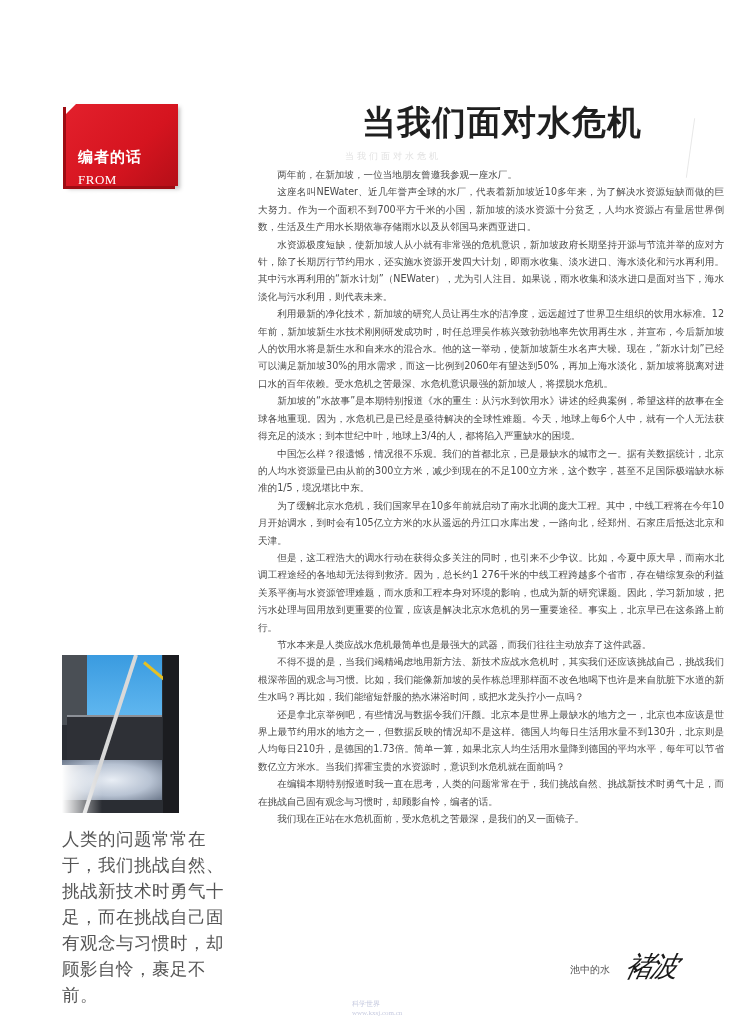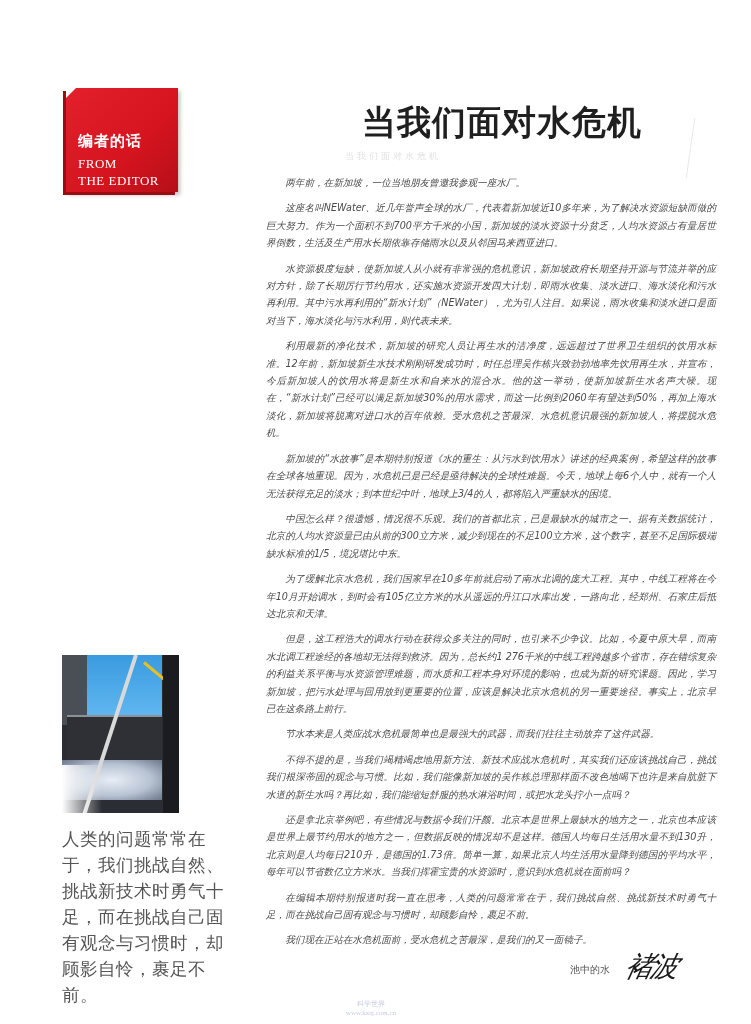--- a/index.html
+++ b/index.html
@@ -1,21 +1,21 @@
 <!DOCTYPE html>
 <html><head>
   <meta charset="utf-8">
   <style>
     html, body { margin: 0; padding: 0; }
     body {
       width: 751px; height: 1024px; background: #ffffff; position: relative; overflow: hidden;
       font-family: "DejaVu Sans", sans-serif; color: #3a3a3a;
     }
     .editor-badge {
-      position: absolute; left: 66px; top: 88px; width: 112px; height: 104px;
+      position: absolute; left: 66px; top: 104px; width: 112px; height: 82px;
       background: linear-gradient(135deg, #e3202c 0%, #d5141f 60%, #b50f18 100%);
       box-shadow: -3px 3px 0 #9e0c13, 2px 3px 4px rgba(0,0,0,0.25);
     }
     .editor-badge .fold {
       position: absolute; left: 0; top: 0; width: 0; height: 0;
       border-top: 10px solid #ffffff; border-right: 10px solid transparent;
     }
     .badge-cn {
       position: absolute; left: 12px; top: 44px; font-family: "DejaVu Serif", serif;
       font-weight: bold; font-size: 15px; color: #ffffff; letter-spacing: 1px;
@@ -31,21 +31,21 @@
       position: absolute; left: 362px; top: 100px; font-family: "DejaVu Sans", sans-serif;
       font-weight: bold; font-size: 34px; color: #1f1f1f; letter-spacing: 1px;
     }
     .ghost-text {
       position: absolute; left: 345px; top: 150px; font-size: 9px; color: #e2e2e2; letter-spacing: 3px;
     }
     .article {
       position: absolute; left: 258px; top: 166px; width: 466px;
       font-size: 9.6px; line-height: 17.4px; color: #4a4a4a; text-align: justify;
     }
-    .article p { margin: 8px; text-indent: 2em; font-style: italic; }
+    .article p { margin: 0; text-indent: 2em; }
 
     .photo {
       position: absolute; left: 62px; top: 655px; width: 117px; height: 158px; overflow: hidden;
       background: #2a2d33;
     }
     .photo .sky { position: absolute; left: 25px; top: 0; width: 75px; height: 60px; background: linear-gradient(180deg,#3a9be0,#5fb6ef); }
     .photo .leftwall { position: absolute; left: 0; top: 0; width: 25px; height: 70px; background: #4a4f55; }
     .photo .wall { position: absolute; left: 5px; top: 60px; width: 95px; height: 50px; background: #2e3036; border-top: 2px solid #8c9097; }
     .photo .foam { position: absolute; left: 0; top: 105px; width: 100px; height: 40px; background: radial-gradient(ellipse at 50% 50%, #e9eef5 0%, #b8c3d3 55%, #6b778a 100%); }
     .photo .rail { position: absolute; left: 72px; top: 0; width: 4px; height: 170px; background: #d9d9d9; transform: rotate(18deg); transform-origin: top; }
@@ -56,21 +56,21 @@
     .pullquote {
       position: absolute; left: 62px; top: 826px; width: 172px; font-size: 17.5px; line-height: 26px;
       color: #555555; letter-spacing: 0.5px;
     }
     .signoff { position: absolute; left: 570px; top: 963px; font-size: 10px; color: #555; }
     .signature {
       position: absolute; left: 626px; top: 948px; font-family: "DejaVu Serif", serif; font-style: italic;
       font-size: 28px; color: #1a1a1a; transform: skewX(-12deg); letter-spacing: -3px;
     }
     .footer {
-      position: absolute; left: 328px; top: 1000px; width: 86px; text-align: center;
+      position: absolute; left: 352px; top: 1000px; width: 86px; 
       font-family: "Liberation Serif", serif; font-size: 7px; line-height: 9px; color: #c7cbe0;
     }
     .margin-mark { position: absolute; left: 690px; top: 118px; width: 1px; height: 60px; background: #e8e8e8; transform: rotate(8deg); }
   </style>
 </head>
 <body>
 
 <div class="editor-badge">
   <div class="fold"></div>
   <div class="badge-cn">编者的话</div>
@@ -87,21 +87,21 @@
   <p>这座名叫NEWater、近几年誉声全球的水厂，代表着新加坡近10多年来，为了解决水资源短缺而做的巨大努力。作为一个面积不到700平方千米的小国，新加坡的淡水资源十分贫乏，人均水资源占有量居世界倒数，生活及生产用水长期依靠存储雨水以及从邻国马来西亚进口。</p>
   <p>水资源极度短缺，使新加坡人从小就有非常强的危机意识，新加坡政府长期坚持开源与节流并举的应对方针，除了长期厉行节约用水，还实施水资源开发四大计划，即雨水收集、淡水进口、海水淡化和污水再利用。其中污水再利用的“新水计划”（NEWater），尤为引人注目。如果说，雨水收集和淡水进口是面对当下，海水淡化与污水利用，则代表未来。</p>
   <p>利用最新的净化技术，新加坡的研究人员让再生水的洁净度，远远超过了世界卫生组织的饮用水标准。12年前，新加坡新生水技术刚刚研发成功时，时任总理吴作栋兴致勃勃地率先饮用再生水，并宣布，今后新加坡人的饮用水将是新生水和自来水的混合水。他的这一举动，使新加坡新生水名声大噪。现在，“新水计划”已经可以满足新加坡30%的用水需求，而这一比例到2060年有望达到50%，再加上海水淡化，新加坡将脱离对进口水的百年依赖。受水危机之苦最深、水危机意识最强的新加坡人，将摆脱水危机。</p>
   <p>新加坡的“水故事”是本期特别报道《水的重生：从污水到饮用水》讲述的经典案例，希望这样的故事在全球各地重现。因为，水危机已是已经是亟待解决的全球性难题。今天，地球上每6个人中，就有一个人无法获得充足的淡水；到本世纪中叶，地球上3/4的人，都将陷入严重缺水的困境。</p>
   <p>中国怎么样？很遗憾，情况很不乐观。我们的首都北京，已是最缺水的城市之一。据有关数据统计，北京的人均水资源量已由从前的300立方米，减少到现在的不足100立方米，这个数字，甚至不足国际极端缺水标准的1/5，境况堪比中东。</p>
   <p>为了缓解北京水危机，我们国家早在10多年前就启动了南水北调的庞大工程。其中，中线工程将在今年10月开始调水，到时会有105亿立方米的水从遥远的丹江口水库出发，一路向北，经郑州、石家庄后抵达北京和天津。</p>
   <p>但是，这工程浩大的调水行动在获得众多关注的同时，也引来不少争议。比如，今夏中原大旱，而南水北调工程途经的各地却无法得到救济。因为，总长约1 276千米的中线工程跨越多个省市，存在错综复杂的利益关系平衡与水资源管理难题，而水质和工程本身对环境的影响，也成为新的研究课题。因此，学习新加坡，把污水处理与回用放到更重要的位置，应该是解决北京水危机的另一重要途径。事实上，北京早已在这条路上前行。</p>
   <p>节水本来是人类应战水危机最简单也是最强大的武器，而我们往往主动放弃了这件武器。</p>
   <p>不得不提的是，当我们竭精竭虑地用新方法、新技术应战水危机时，其实我们还应该挑战自己，挑战我们根深蒂固的观念与习惯。比如，我们能像新加坡的吴作栋总理那样面不改色地喝下也许是来自肮脏下水道的新生水吗？再比如，我们能缩短舒服的热水淋浴时间，或把水龙头拧小一点吗？</p>
   <p>还是拿北京举例吧，有些情况与数据令我们汗颜。北京本是世界上最缺水的地方之一，北京也本应该是世界上最节约用水的地方之一，但数据反映的情况却不是这样。德国人均每日生活用水量不到130升，北京则是人均每日210升，是德国的1.73倍。简单一算，如果北京人均生活用水量降到德国的平均水平，每年可以节省数亿立方米水。当我们挥霍宝贵的水资源时，意识到水危机就在面前吗？</p>
-  <p>在编辑本期特别报道时我一直在思考，人类的问题常常在于，我们挑战自然、挑战新技术时勇气十足，而在挑战自己固有观念与习惯时，却顾影自怜，裹足不前。</p>
+  <p>在编辑本期特别报道时我一直在思考，人类的问题常常在于，我们挑战自然、挑战新技术时勇气十足，而在挑战自己固有观念与习惯时，却顾影自怜，编者的话。</p>
   <p>我们现在正站在水危机面前，受水危机之苦最深，是我们的又一面镜子。</p>
 </div>
 
 <div class="photo">
   <div class="sky"></div>
   <div class="leftwall"></div>
   <div class="wall"></div>
   <div class="foam"></div>
   <div class="rail"></div>
   <div class="yellow"></div>

